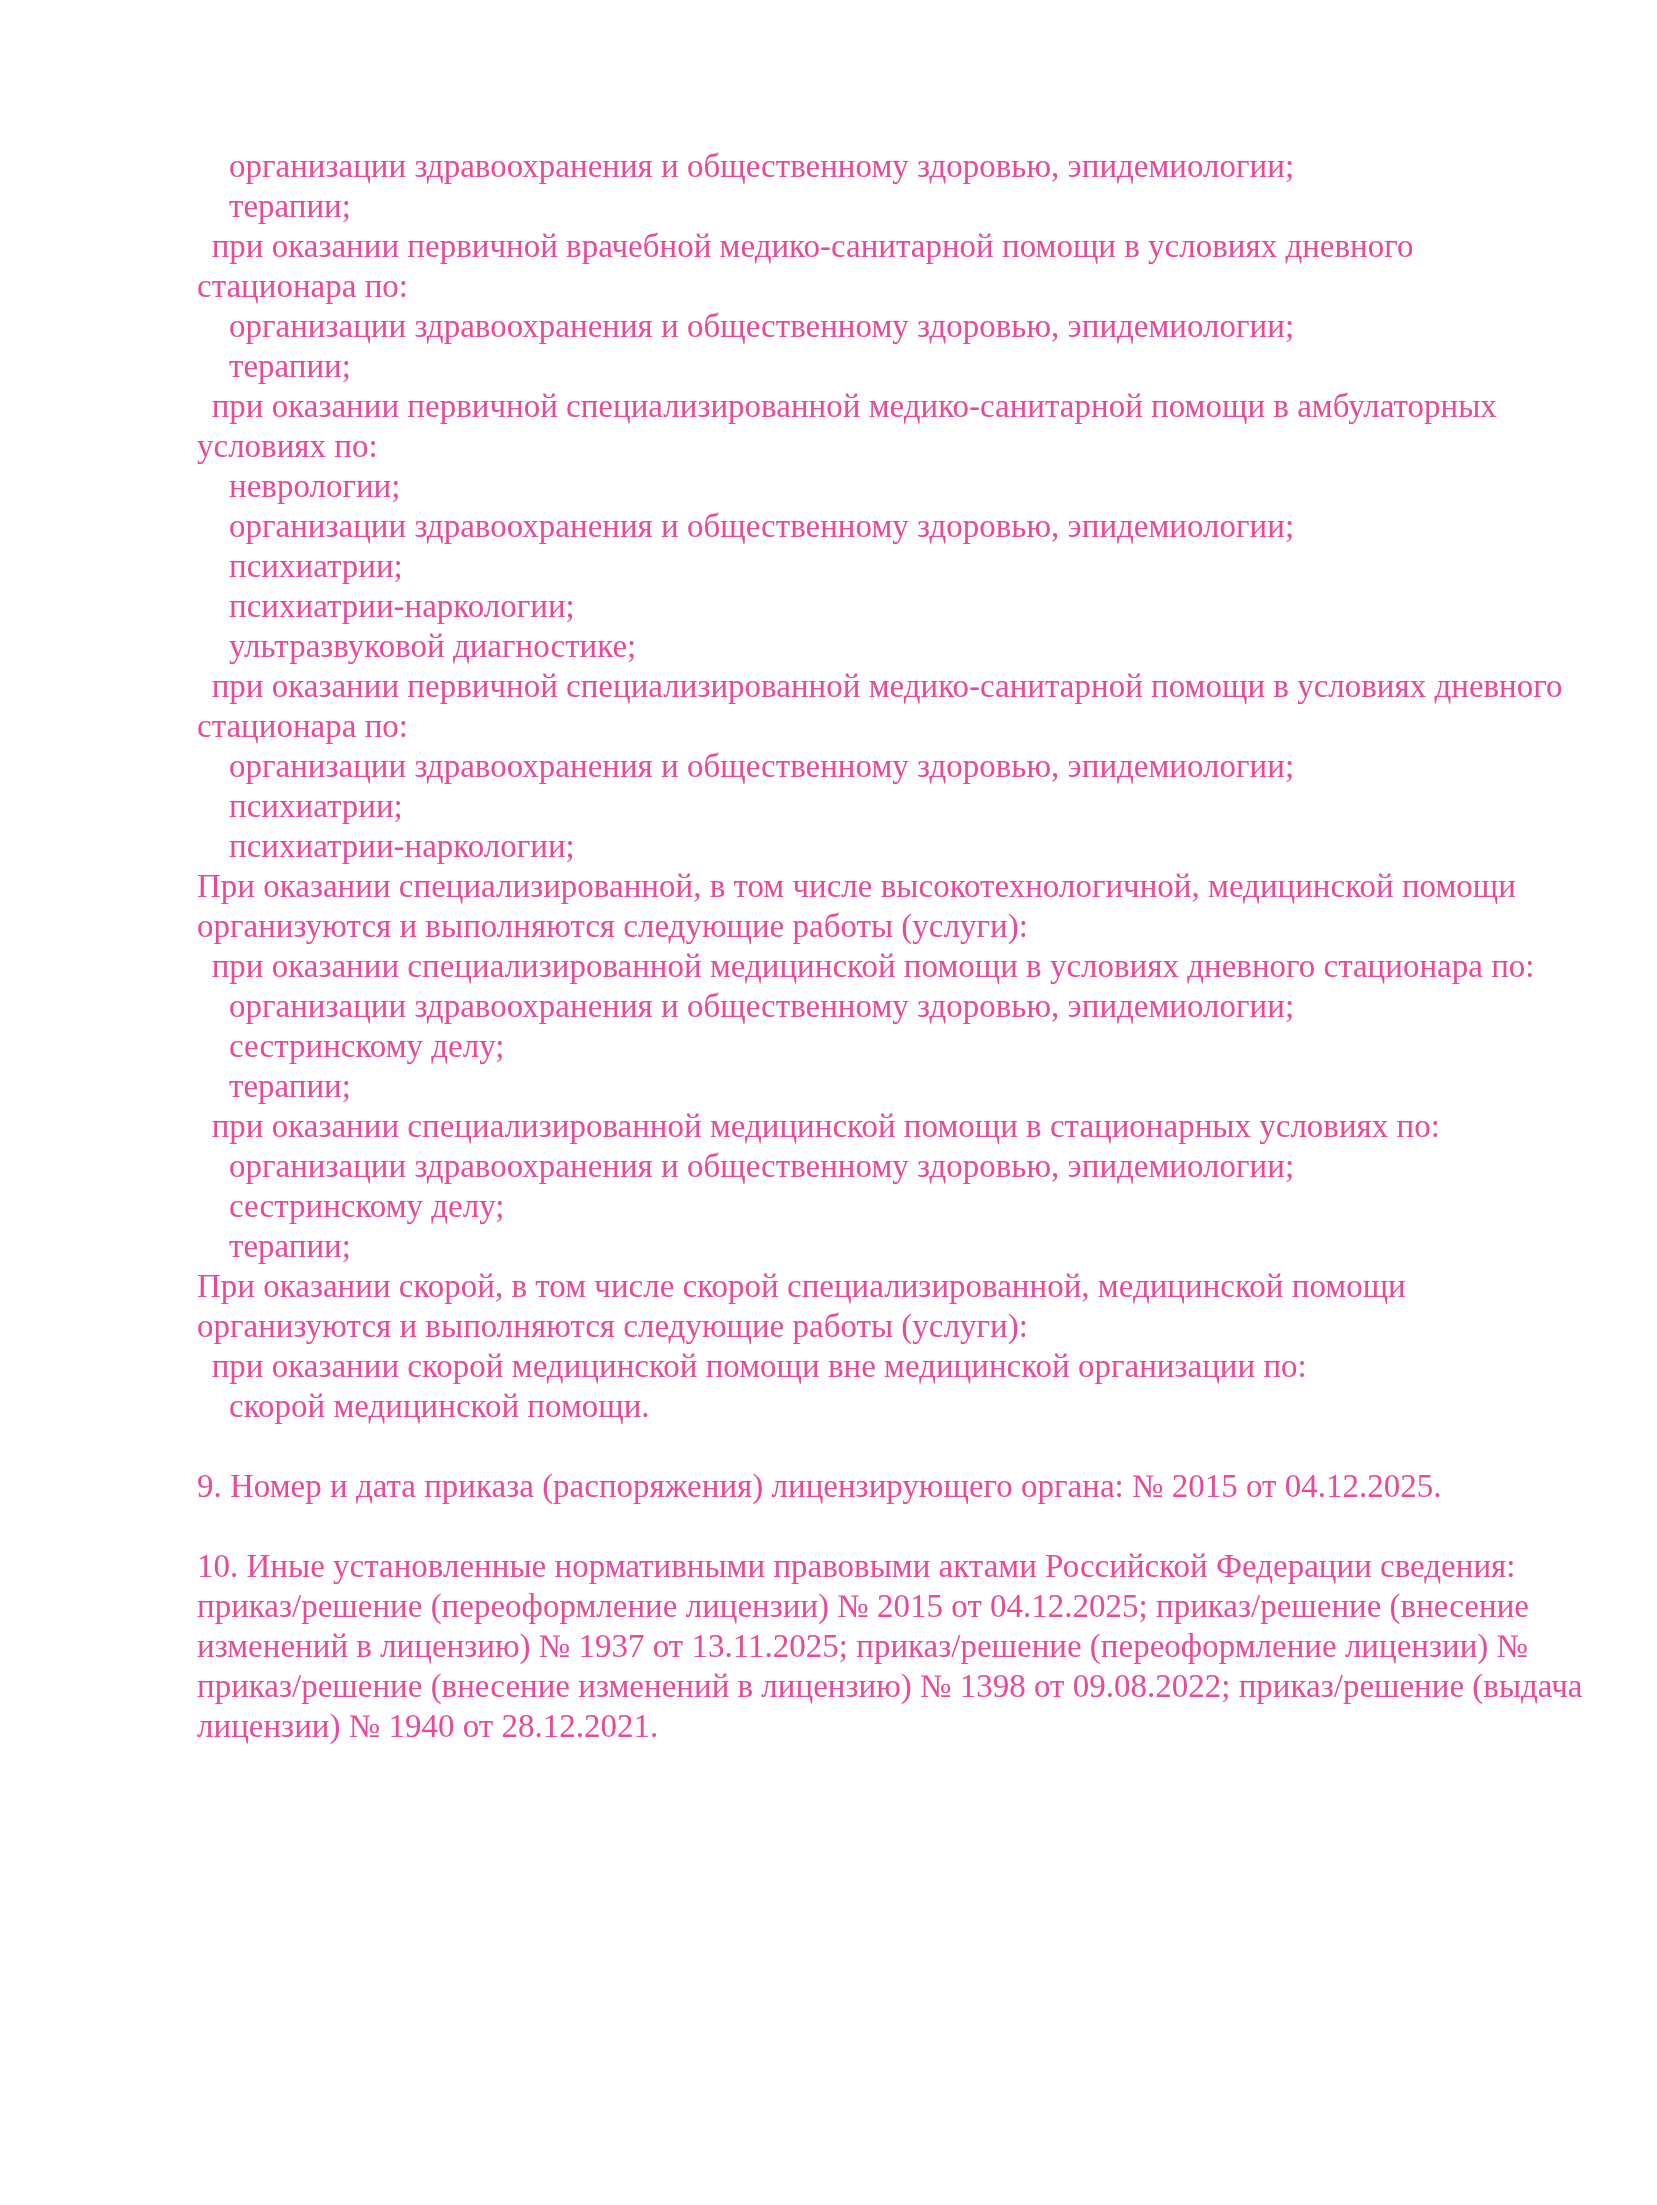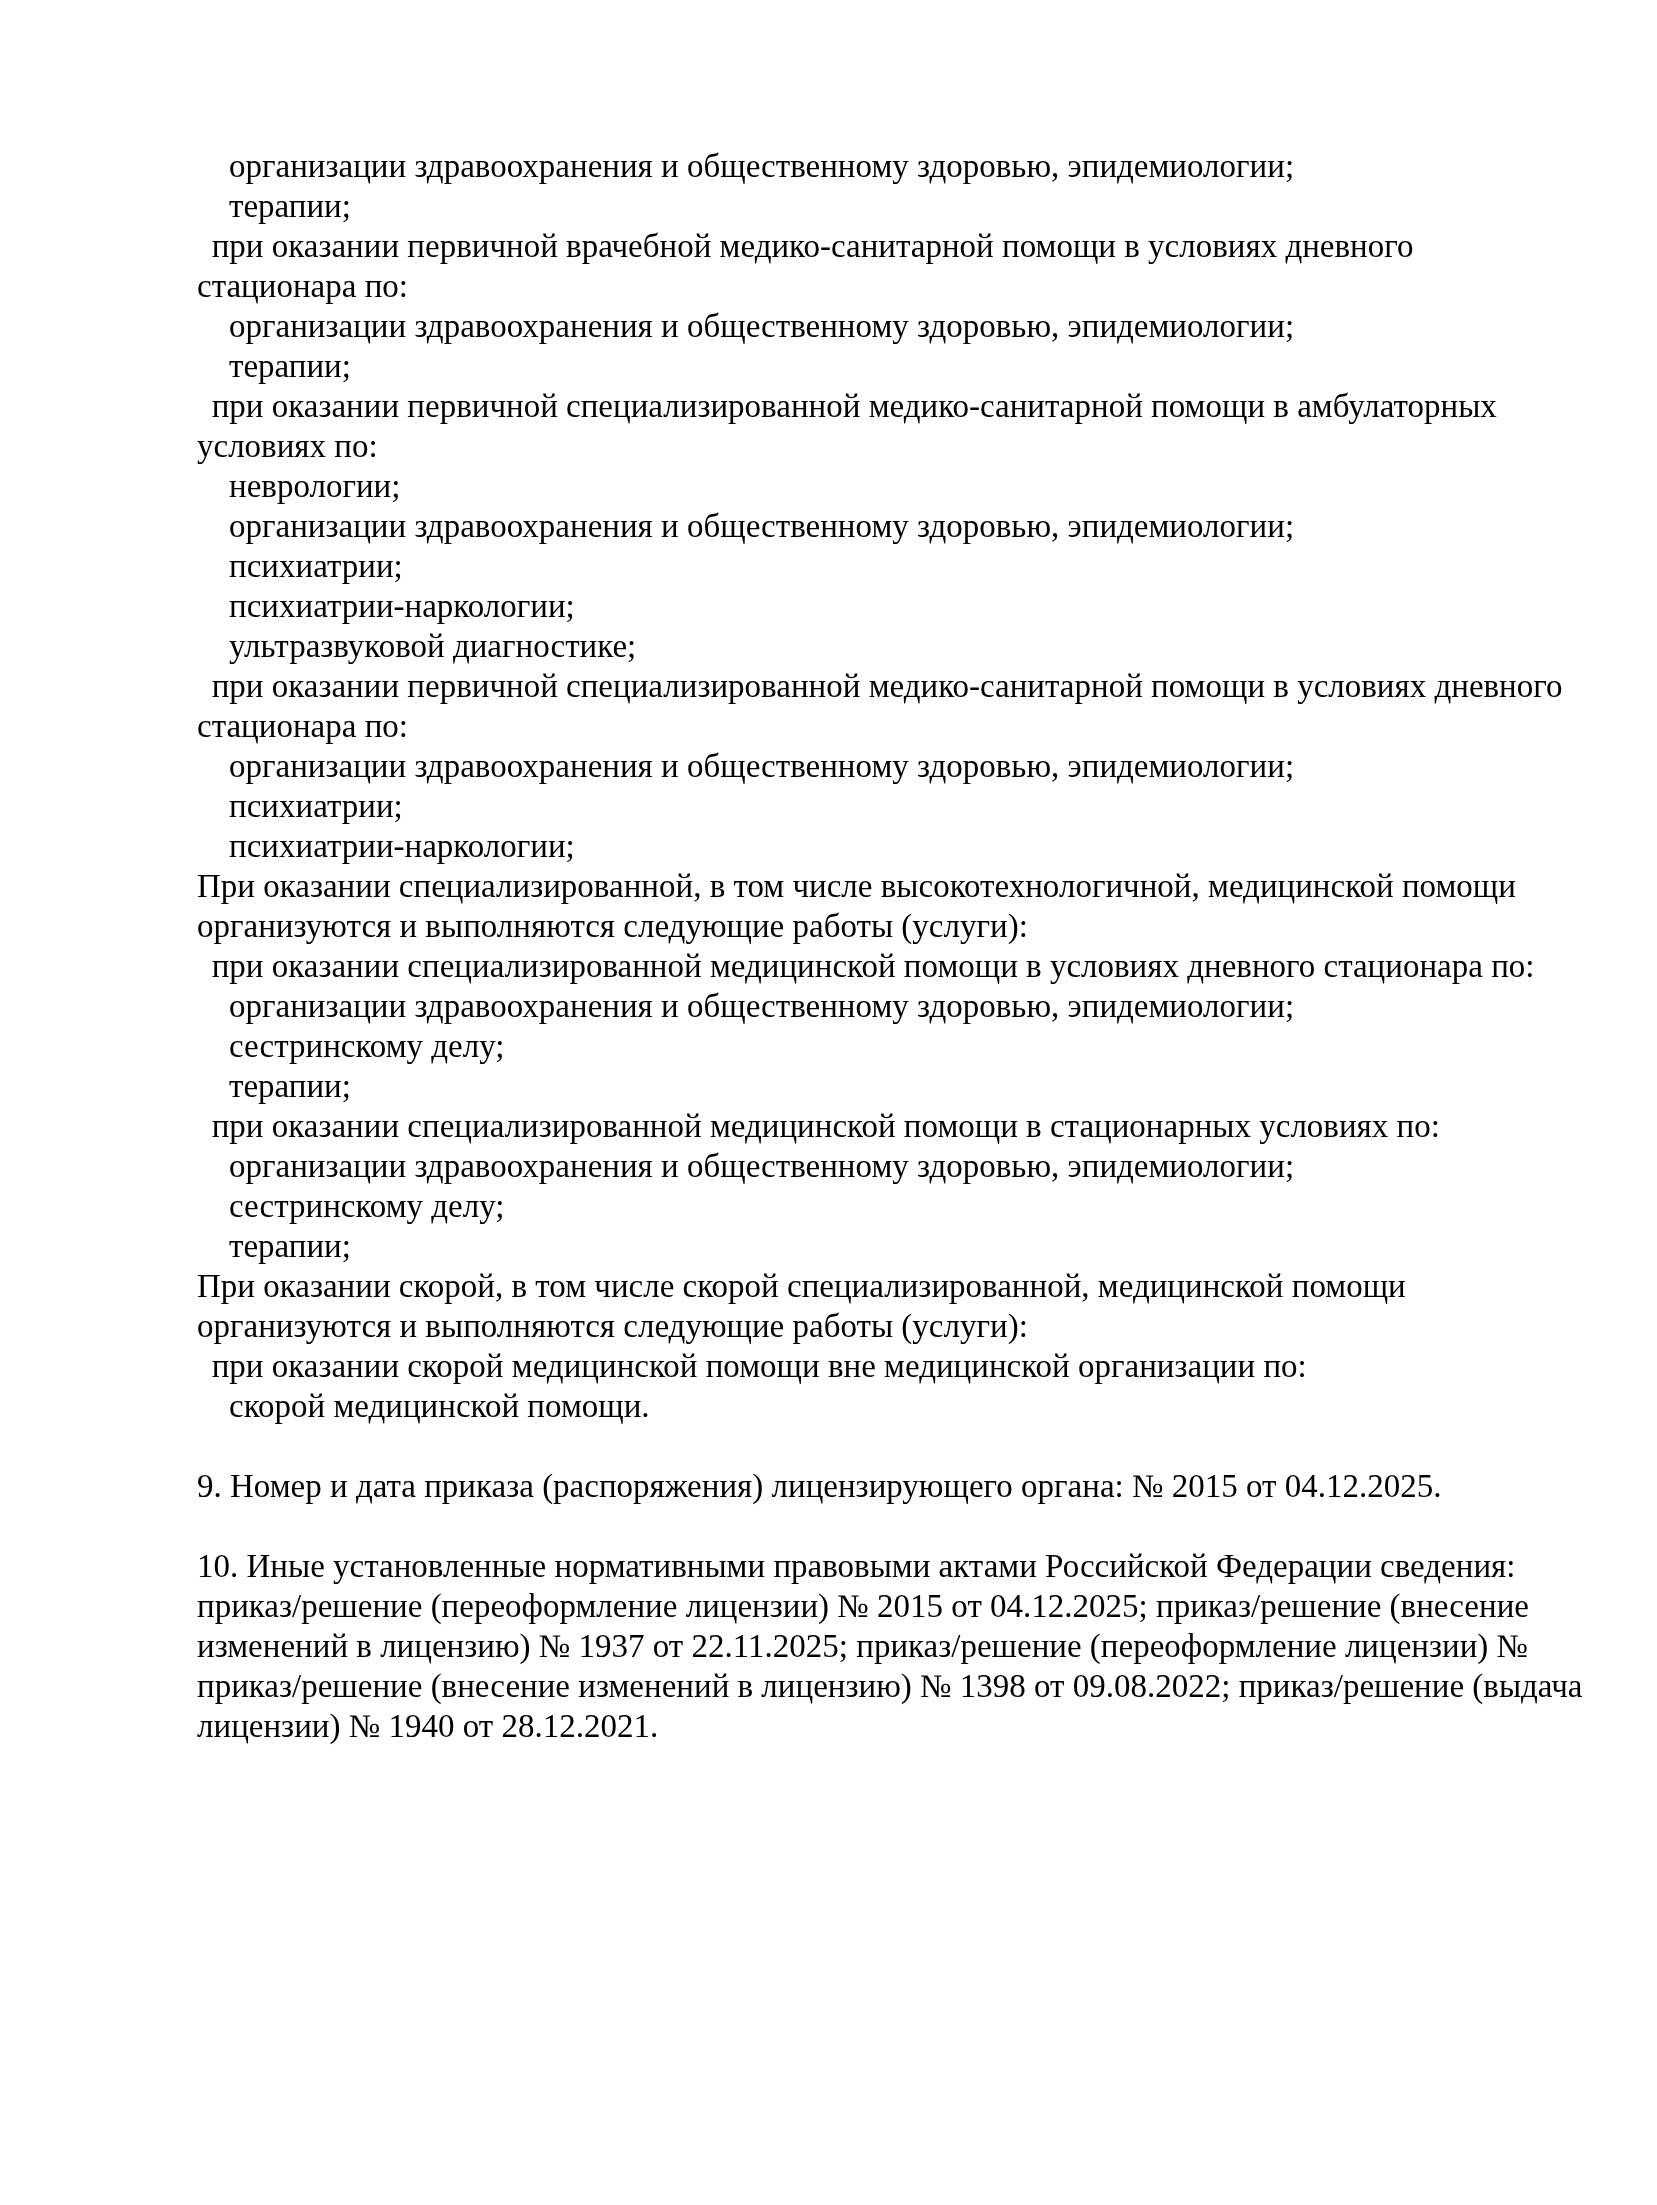--- a/index.html
+++ b/index.html
@@ -12,21 +12,21 @@
     width: 1657px;
     height: 2205px;
     background: #ffffff;
     overflow: hidden;
   }
   .text-block {
     position: absolute;
     top: 146px;
     left: 197px;
     width: 1377px;
-    color: #000000;
+    color: #ec4899;
     font-family: "Liberation Serif", "DejaVu Serif", serif;
     font-size: 33px;
     line-height: 40px;
     font-weight: 400;
   }
   .line {
     height: 40px;
     white-space: nowrap;
   }
   .indent-0 { padding-left: 0; }
@@ -68,18 +68,18 @@
       <div class="line indent-2">терапии;</div>
       <div class="line indent-0">При оказании скорой, в том числе скорой специализированной, медицинской помощи</div>
       <div class="line indent-0">организуются и выполняются следующие работы (услуги):</div>
       <div class="line indent-1">при оказании скорой медицинской помощи вне медицинской организации по:</div>
       <div class="line indent-2">скорой медицинской помощи.</div>
       <div class="line indent-0"></div>
       <div class="line indent-0">9. Номер и дата приказа (распоряжения) лицензирующего органа: № 2015 от 04.12.2025.</div>
       <div class="line indent-0"></div>
       <div class="line indent-0">10. Иные установленные нормативными правовыми актами Российской Федерации сведения:</div>
       <div class="line indent-0">приказ/решение (переоформление лицензии) № 2015 от 04.12.2025; приказ/решение (внесение</div>
-      <div class="line indent-0">изменений в лицензию) № 1937 от 22.11.2025; приказ/решение (переоформление лицензии) №</div>
+      <div class="line indent-0">изменений в лицензию) № 1937 от 13.11.2025; приказ/решение (переоформление лицензии) №</div>
       <div class="line indent-0">приказ/решение (внесение изменений в лицензию) № 1398 от 09.08.2022; приказ/решение (выдача</div>
       <div class="line indent-0">лицензии) № 1940 от 28.12.2021.</div>
     </div>
 </div>
 
 
 </body></html>

